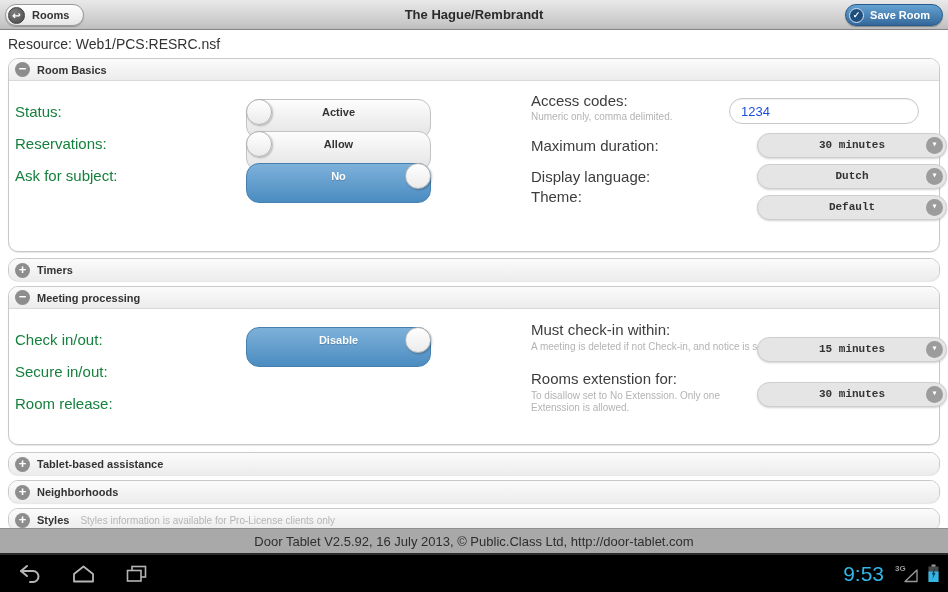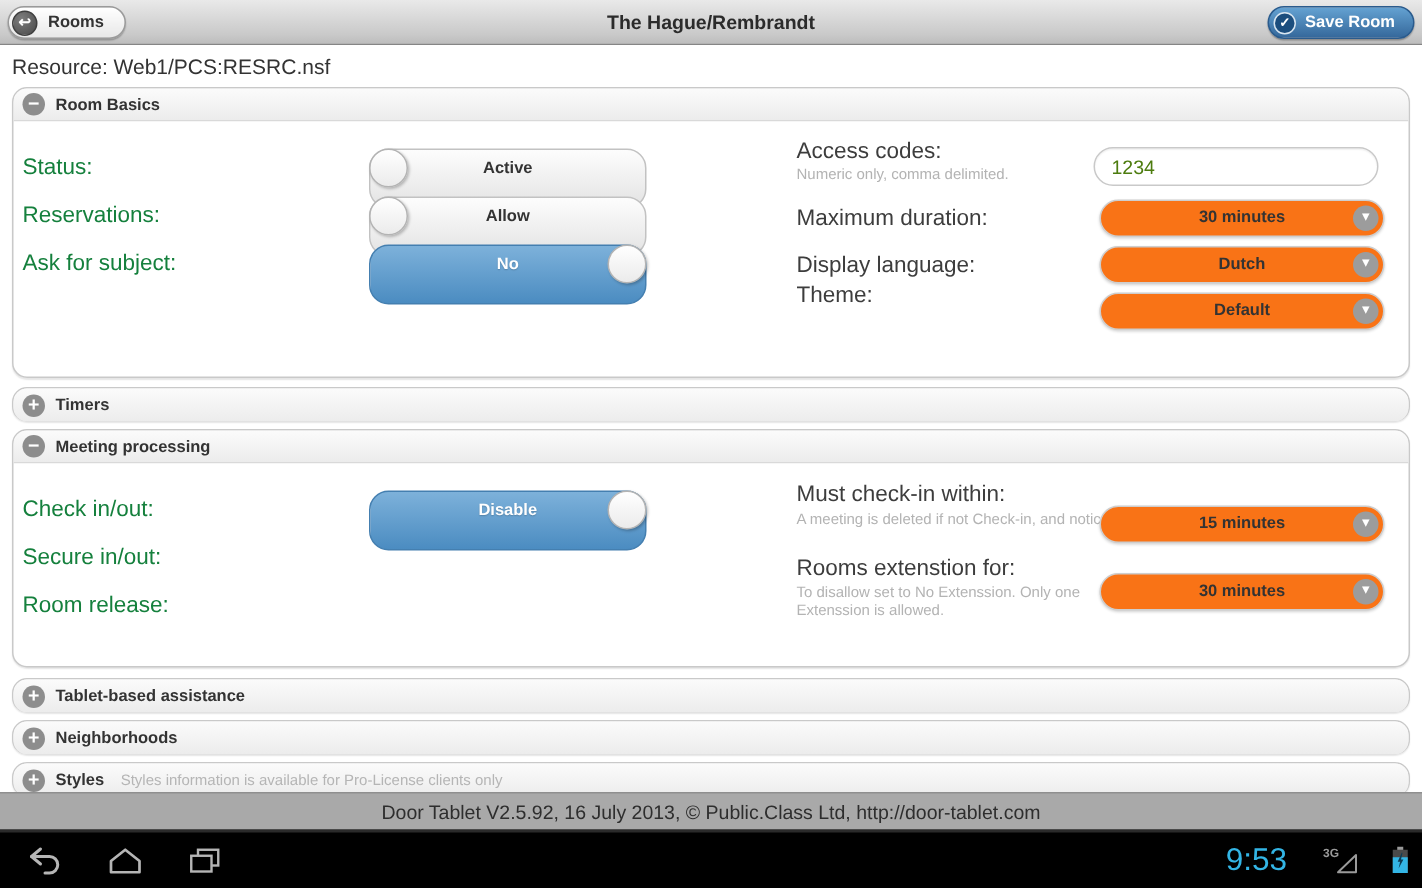--- a/index.html
+++ b/index.html
@@ -65,41 +65,41 @@
   .toggle-text { position:absolute; left:0; right:0; top:0; bottom:0; text-align:center;
     line-height:24px; font-size:11px; font-weight:bold; }
   .toggle.off .toggle-text { color:#333; }
   .toggle.on  .toggle-text { color:#fff; text-shadow:0 1px 1px rgba(0,0,0,.2); }
   .knob { position:absolute; top:-1px; width:26px; height:26px; border-radius:50%;
     background:linear-gradient(#ffffff,#ebebeb); border:1px solid #b3b3b3;
     box-shadow:1px 1px 2px rgba(0,0,0,.25); }
   .toggle.off .knob { left:-1px; }
   .toggle.on  .knob { right:-1px; }
 
-  .dropdown { position:absolute; left:724px; width:190px; height:25px; border-radius:13px;
-    background:#f97316; border:1px solid #cecece; box-shadow:0 1px 2px rgba(0,0,0,.18); cursor:pointer; }
+  .dropdown { position:absolute; left:748px; width:190px; height:25px; border-radius:13px;
+    background:#e5e5e5; border:1px solid #cecece; box-shadow:0 1px 2px rgba(0,0,0,.18); cursor:pointer;font-family:Liberation Mono, monospace; }
   .dd-text { position:absolute; left:0; right:0; top:0; bottom:0; text-align:center;
     line-height:23px; font-size:11px; font-weight:bold; color:#333; }
   .dd-chevron { position:absolute; right:3px; top:3px; width:17px; height:17px; border-radius:50%;
     background:#9c9c9c; }
   .chev-glyph { display:block; font-size:10px; line-height:16px; text-align:center; color:#fff; }
 
   .text-input { position:absolute; left:720px; width:190px; height:25px; border-radius:13px;
-    border:1px solid #c9c9c9; padding:12px 11px; font-family:inherit; font-size:13px; color:#4d7c0f;
+    border:1px solid #c9c9c9; padding:12px 11px; font-family:inherit; font-size:13px; color:#1d4ed8;
     background:#fff; box-shadow:inset 0 1px 1px rgba(0,0,0,.06); outline:none; }
 
   
   .footer { position:absolute; left:0; right:0; top:528px; height:25px; background:#a9a9a9;
     border-top:1px solid #8f8f8f; text-align:center; line-height:25px; font-size:13px;
     color:#2e2e2e; z-index:5; }
   .navbar { position:absolute; left:0; right:0; top:553px; height:39px; background:#000;
     border-top:2px solid #2a2a2a; z-index:6; display:flex; align-items:center; }
   .nav-icons { display:flex; align-items:center; gap:22px; padding-left:14px; }
   .nav-btn { background:none; border:none; padding:3px; cursor:pointer; line-height:0; }
-  .status { margin-left:auto; display:flex; align-items:center; gap:21px; padding-right:8px; }
+  .status { margin-left:auto; display:flex; align-items:center; gap:8px; padding-right:8px; }
   .clock { font-size:21px; color:#33b5e5; margin-right:3px; }
   .net { position:relative; width:24px; height:18px; }
   .net-label { position:absolute; top:-1px; left:0; font-size:8px; color:#9a9a9a; font-weight:bold; }
   .net svg { position:absolute; right:0; bottom:0; }
   .battery { line-height:0; }
 </style>
 </head>
 <body>
 
 <div class="screen">

